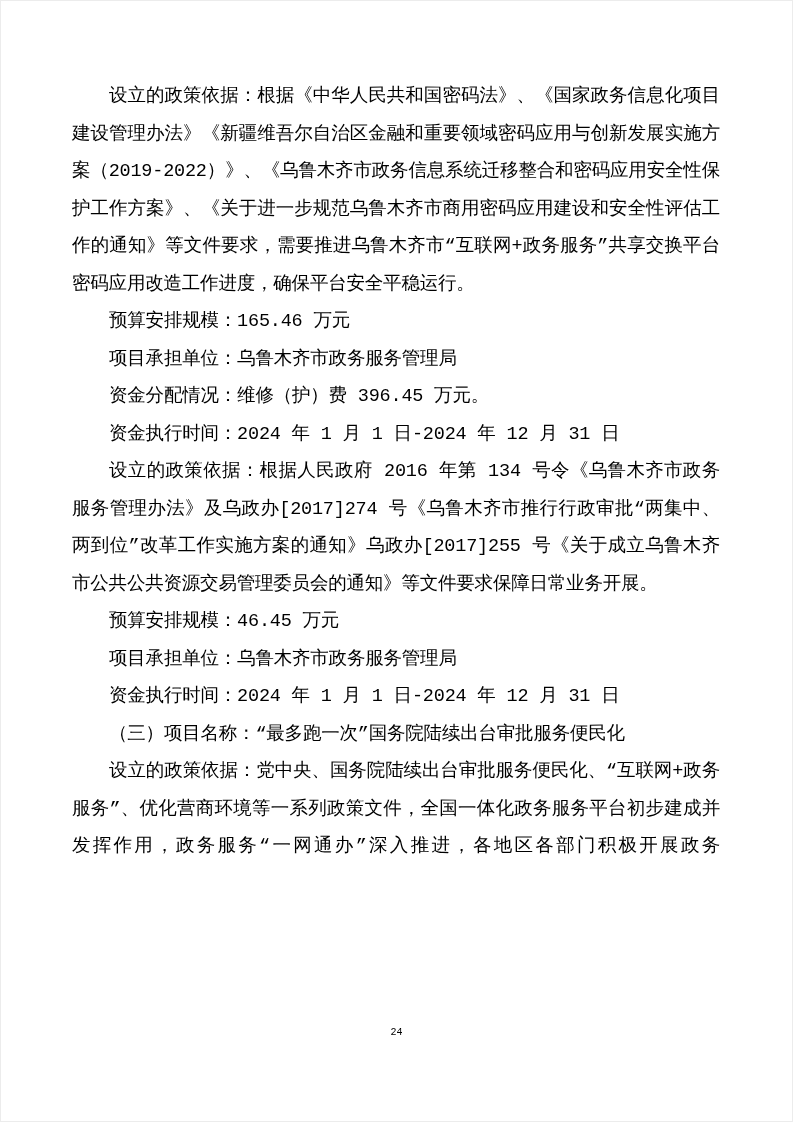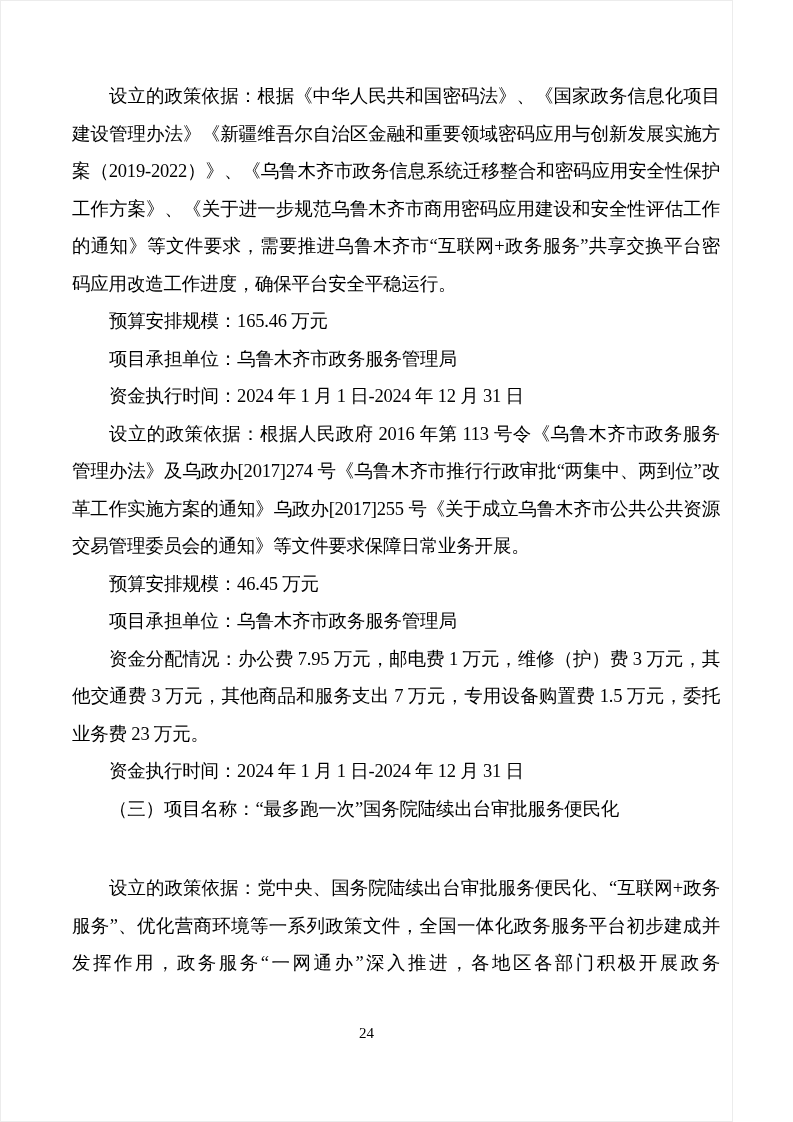--- a/index.html
+++ b/index.html
@@ -2,69 +2,68 @@
 <html><head>
 <meta charset="utf-8">
 <style>
   html, body {
     margin: 0;
     padding: 0;
     background: #ffffff;
   }
   .page {
     position: relative;
-    width: 733px;
+    width: 793px;
     height: 1122px;
     background: #ffffff;
     overflow: hidden;
-    font-family: Liberation Serif, serif;
+    font-family: Liberation Mono, monospace;
     color: #000000;
     box-shadow: inset 0 0 0 1px #ececec;
   }
   .content {
     position: absolute;
     left: 72px;
     top: 78px;
     width: 648px;
     font-size: 18.5px;
     line-height: 37.5px;
     text-align: justify;
     letter-spacing: -0.2px;
   }
   .content p {
     margin: 0;
     padding: 0;
     text-indent: 2em;
   }
   .content p.continued {
     text-align-last: justify;
-    margin-top: 42px;
   }
   .pageno {
     position: absolute;
     left: 0;
     top: 1023px;
     width: 100%;
     text-align: center;
-    font-size: 15px;
+    font-size: 10px;
     line-height: 20px;
     color: #000000;
   }
 </style>
 </head>
 <body>
 
 <div class="page">
   <div class="content">
     <p>设立的政策依据：根据《中华人民共和国密码法》、《国家政务信息化项目建设管理办法》《新疆维吾尔自治区金融和重要领域密码应用与创新发展实施方案（2019-2022）》、《乌鲁木齐市政务信息系统迁移整合和密码应用安全性保护工作方案》、《关于进一步规范乌鲁木齐市商用密码应用建设和安全性评估工作的通知》等文件要求，需要推进乌鲁木齐市“互联网+政务服务”共享交换平台密码应用改造工作进度，确保平台安全平稳运行。</p>
     <p>预算安排规模：165.46 万元</p>
     <p>项目承担单位：乌鲁木齐市政务服务管理局</p>
+    <p>资金分配情况：维修（护）费 396.45 万元。</p>
     <p>资金执行时间：2024 年 1 月 1 日-2024 年 12 月 31 日</p>
-    <p>设立的政策依据：根据人民政府 2016 年第 113 号令《乌鲁木齐市政务服务管理办法》及乌政办[2017]274 号《乌鲁木齐市推行行政审批“两集中、两到位”改革工作实施方案的通知》乌政办[2017]255 号《关于成立乌鲁木齐市公共公共资源交易管理委员会的通知》等文件要求保障日常业务开展。</p>
+    <p>设立的政策依据：根据人民政府 2016 年第 134 号令《乌鲁木齐市政务服务管理办法》及乌政办[2017]274 号《乌鲁木齐市推行行政审批“两集中、两到位”改革工作实施方案的通知》乌政办[2017]255 号《关于成立乌鲁木齐市公共公共资源交易管理委员会的通知》等文件要求保障日常业务开展。</p>
     <p>预算安排规模：46.45 万元</p>
     <p>项目承担单位：乌鲁木齐市政务服务管理局</p>
-    <p>资金分配情况：办公费 7.95 万元，邮电费 1 万元，维修（护）费 3 万元，其他交通费 3 万元，其他商品和服务支出 7 万元，专用设备购置费 1.5 万元，委托业务费 23 万元。</p>
     <p>资金执行时间：2024 年 1 月 1 日-2024 年 12 月 31 日</p>
     <p>（三）项目名称：“最多跑一次”国务院陆续出台审批服务便民化</p>
     <p class="continued">设立的政策依据：党中央、国务院陆续出台审批服务便民化、“互联网+政务服务”、优化营商环境等一系列政策文件，全国一体化政务服务平台初步建成并发挥作用，政务服务“一网通办”深入推进，各地区各部门积极开展政务</p>
   </div>
   <div class="pageno">24</div>
 </div>
 
 </body></html>

